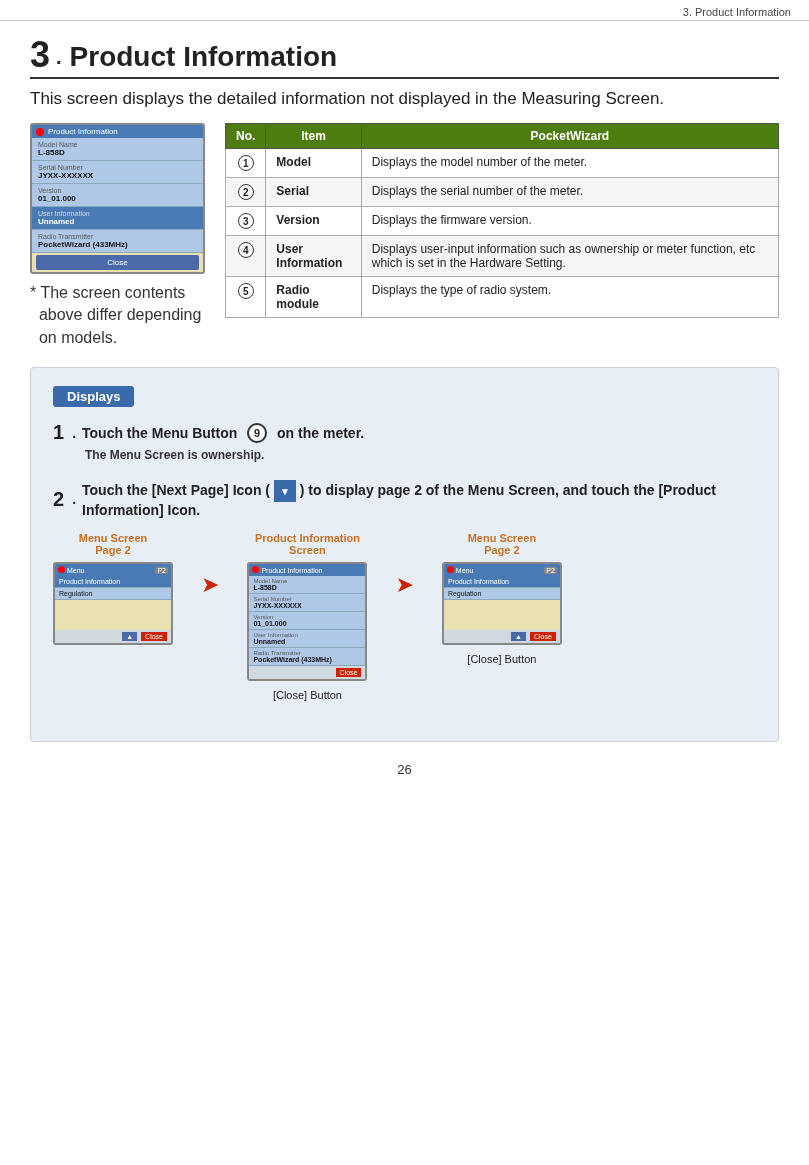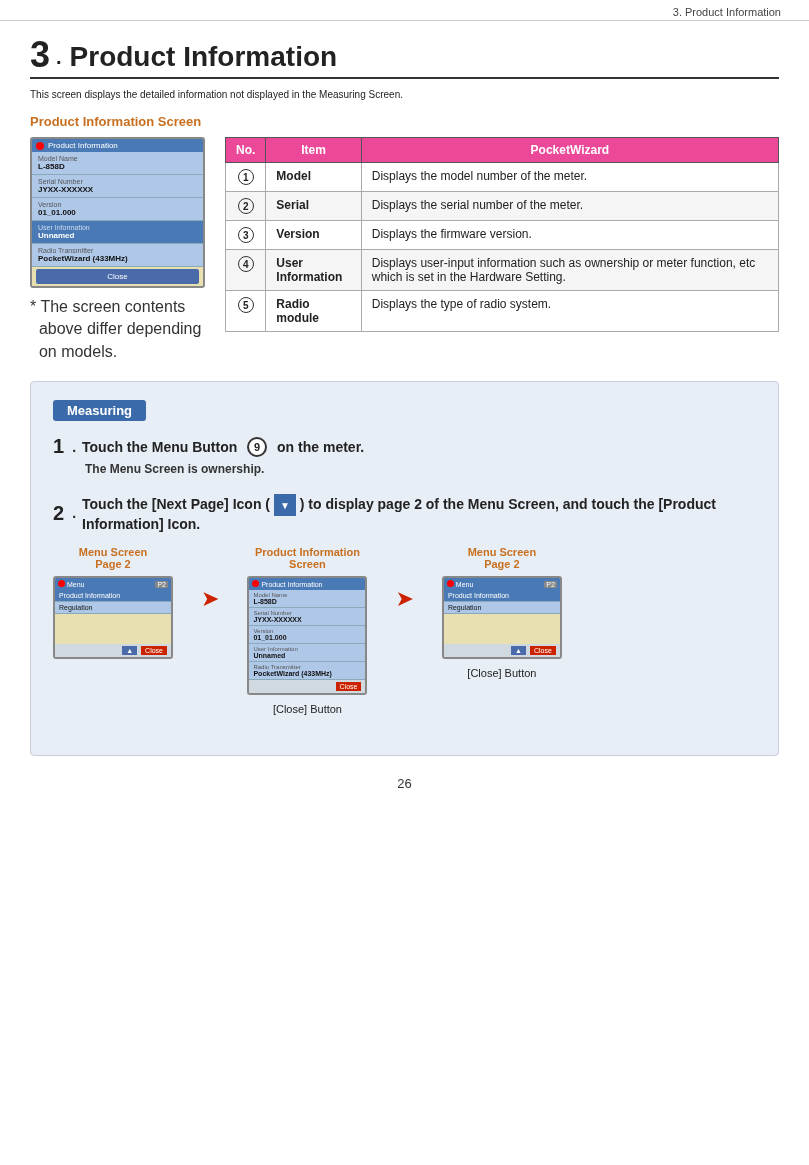--- a/index.html
+++ b/index.html
@@ -10,21 +10,21 @@
       width: 809px;
       min-height: 1165px;
       color: #222;
     }
 
     
     .top-breadcrumb {
       text-align: right;
       font-size: 11px;
       color: #444;
-      padding: 6px 28px 2px 0;
+      padding: 6px 18px 2px 0;
       border-bottom: 1px solid #ccc;
     }
 
     .page-content {
       padding: 16px 30px 20px 30px;
     }
 
     
     .chapter-heading {
       display: flex;
@@ -45,21 +45,21 @@
       margin-right: 8px;
       line-height: 1.6;
     }
     .chapter-title {
       font-size: 28px;
       font-weight: bold;
       line-height: 1.1;
     }
 
     .intro-text {
-      font-size: 10px;
+      font-size: 17px;
       margin-bottom: 14px;
       color: #222;
     }
 
     
     .section-label {
       color: #c87020;
       font-weight: bold;
       font-size: 13px;
       margin-bottom: 8px;
@@ -153,21 +153,21 @@
       line-height: 1.4;
     }
 
     
     .info-table {
       flex: 1;
       border-collapse: collapse;
       font-size: 12px;
     }
     .info-table th {
-      background: #ec4899;
+      background: #4d7c0f;
       color: white;
       padding: 5px 10px;
       text-align: center;
       border: 1px solid #555;
       font-size: 12px;
     }
     .info-table td {
       border: 1px solid #aaa;
       padding: 6px 10px;
       vertical-align: top;
@@ -383,21 +383,20 @@
 <div class="page-content">
 
   <div class="chapter-heading">
     <span class="chapter-number">3</span>
     <span class="chapter-dot">.</span>
     <span class="chapter-title">Product Information</span>
   </div>
 
   <p class="intro-text">This screen displays the detailed information not displayed in the Measuring Screen.</p>
 
-  <div class="section-label">Product Information Screen</div>
 
   <div class="top-area">
 
     <div class="device-screen">
       <div class="screen-mockup">
         <div class="screen-header">
           <span class="red-dot"></span>
           <span>Product Information</span>
         </div>
         <div class="badge-container">
@@ -478,21 +477,21 @@
             <td class="no-cell"><span class="circle-num">5</span></td>
             <td class="item-cell" style="white-space: pre-line;">Radio module</td>
             <td>Displays the type of radio system.</td>
           </tr>
         </tbody>
     </table>
 
   </div>
 
   <div class="operation-section">
-    <div class="operation-badge">Measuring</div>
+    <div class="operation-badge">Displays</div>
 
     
     <div class="step">
       <div class="step-heading">
         <span class="step-num">1</span>
         <span class="step-num-dot">.</span>
         <span>Touch the Menu Button&nbsp;</span>
         <span class="circle-9">9</span>
         <span>&nbsp;on the meter.</span>
       </div>

